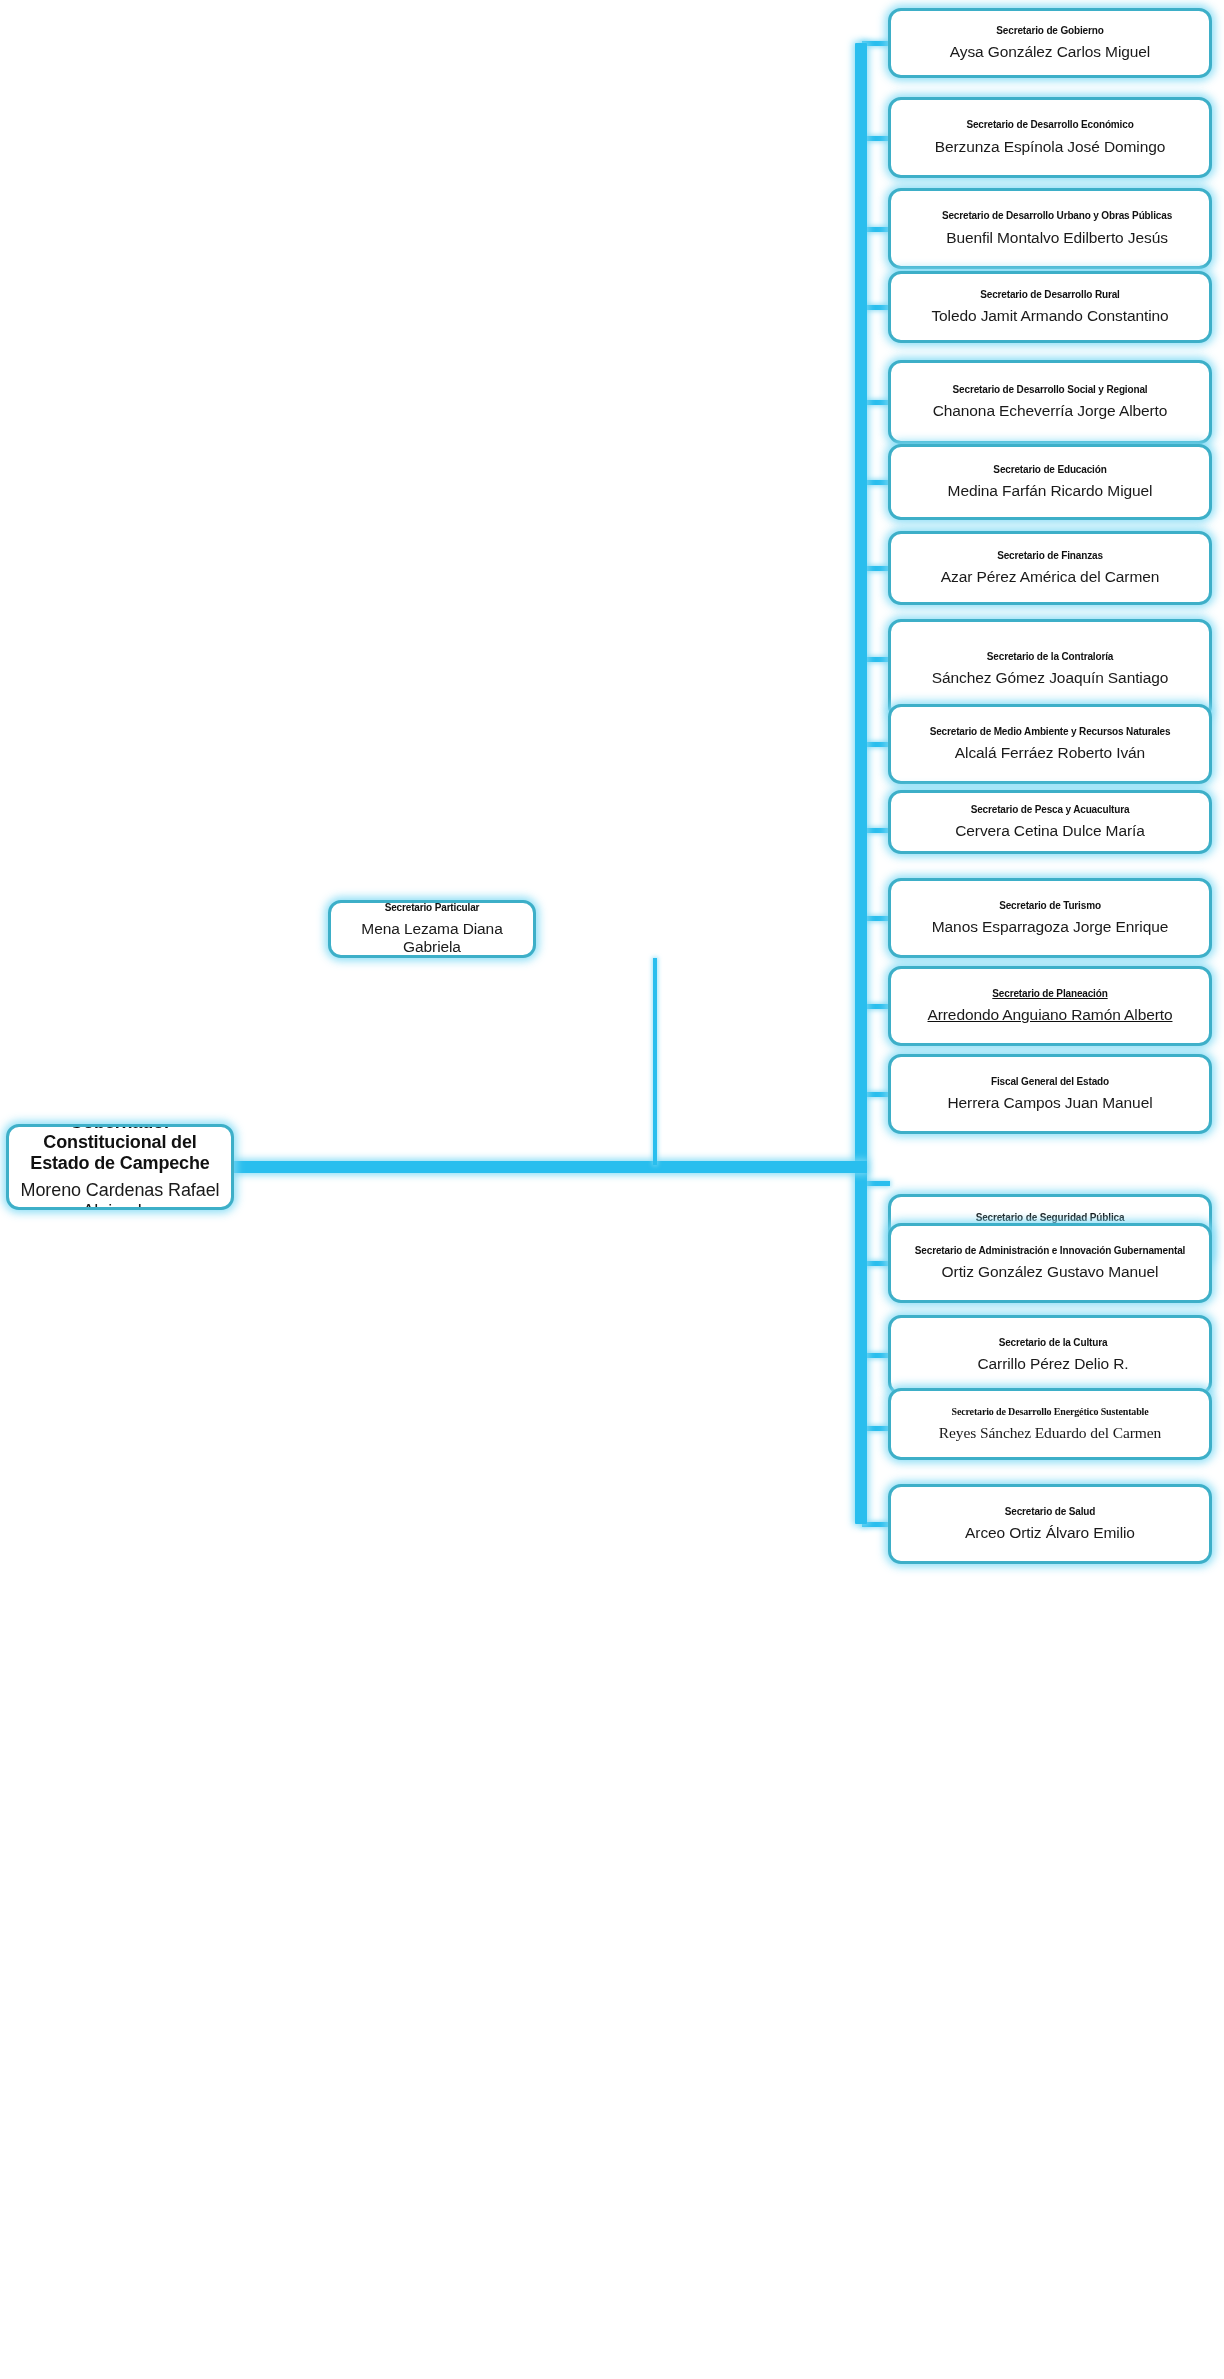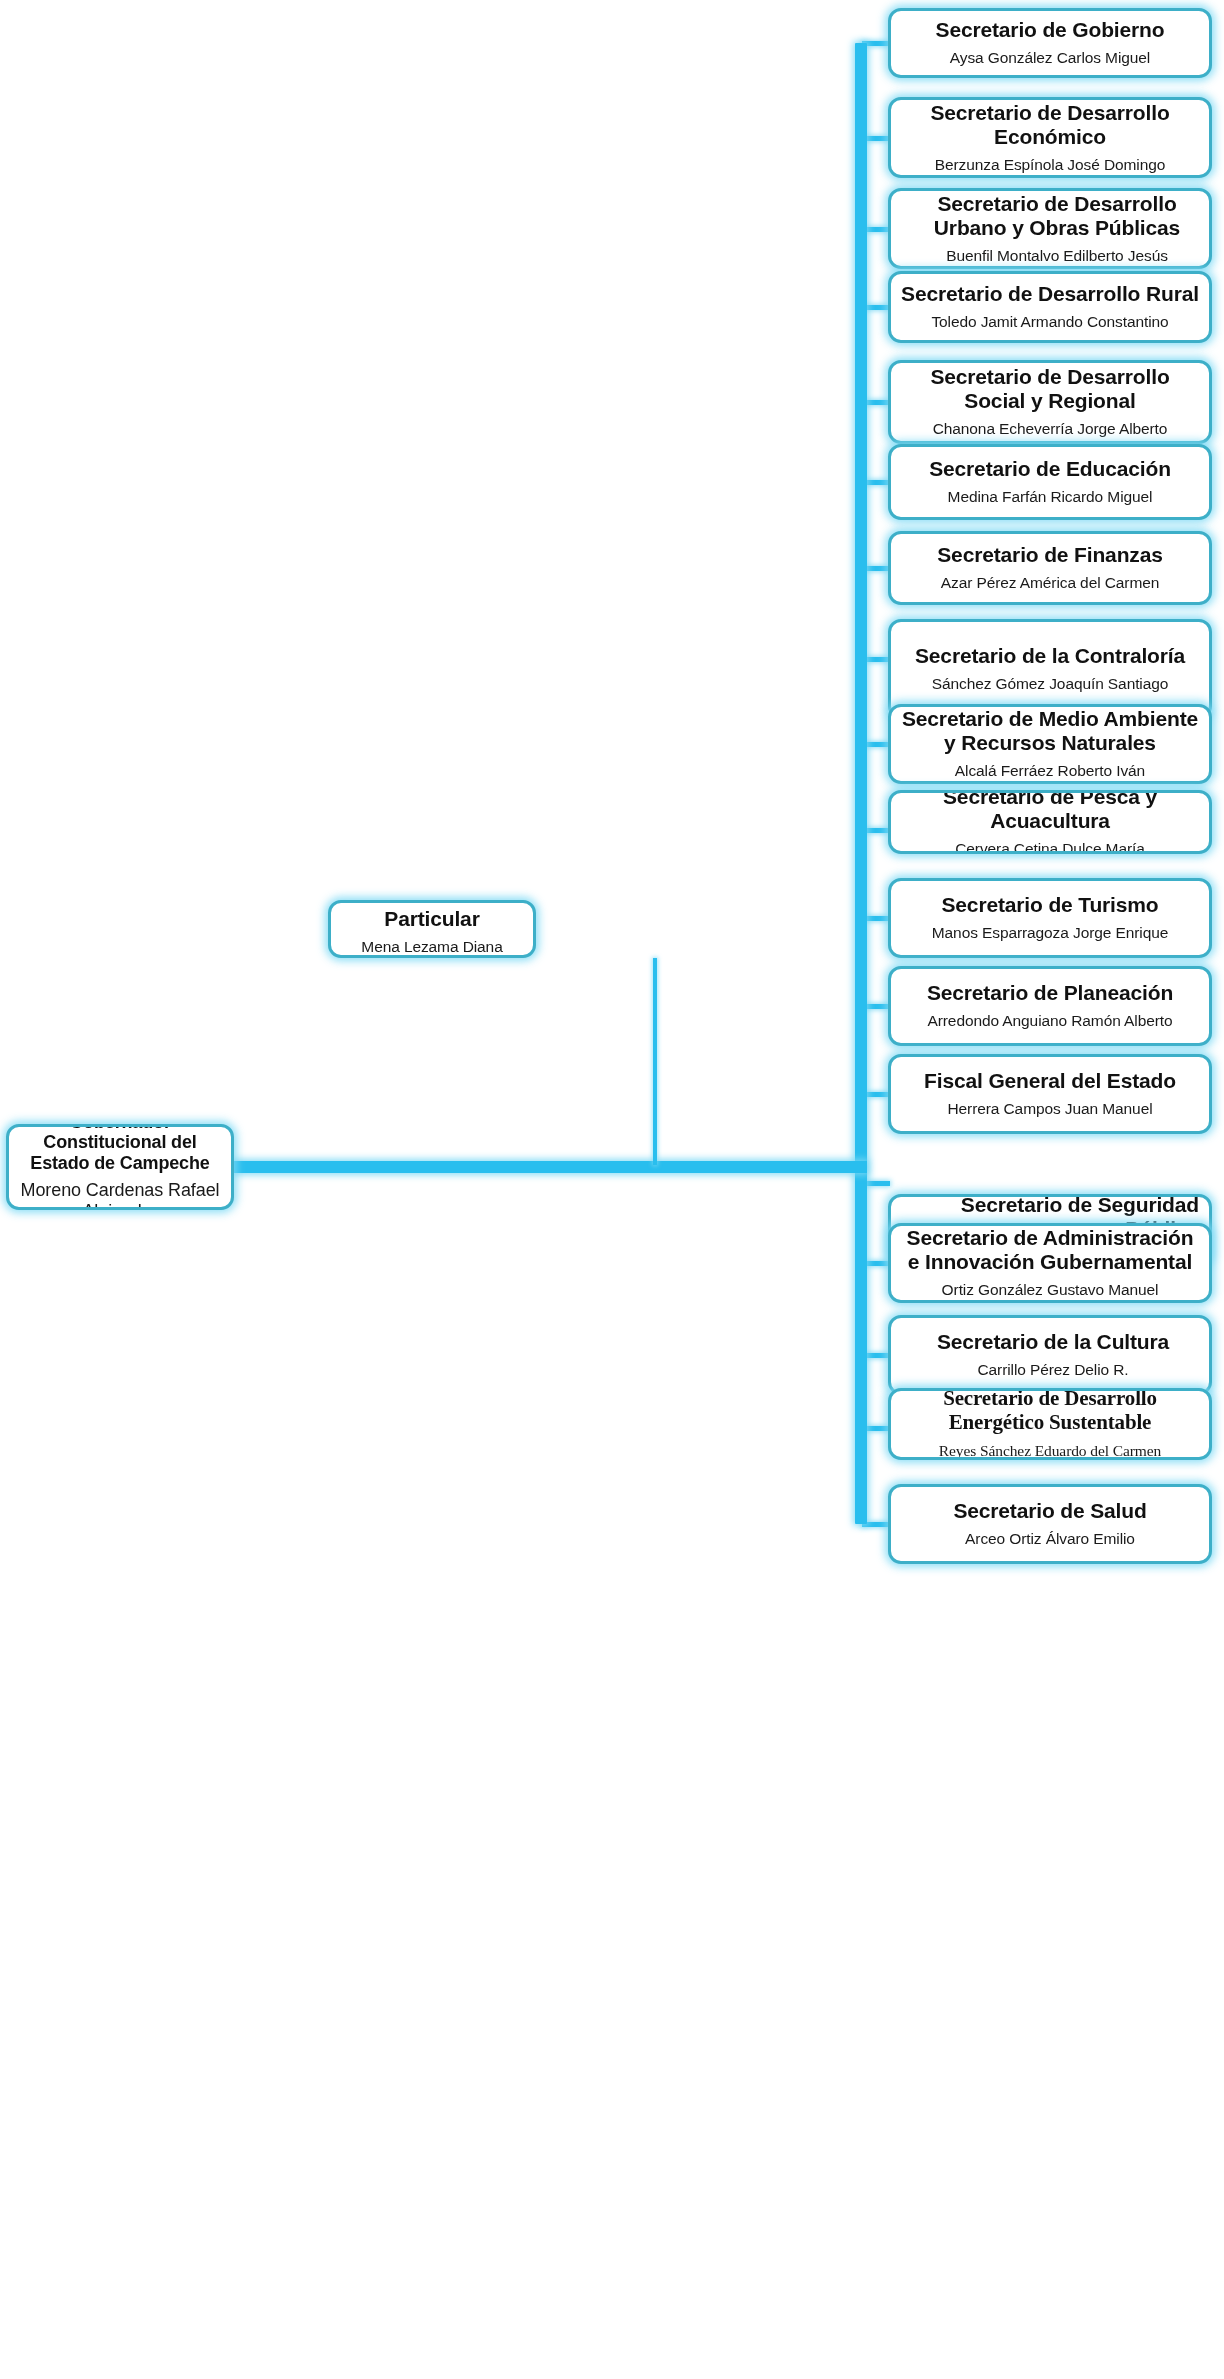--- a/index.html
+++ b/index.html
@@ -60,21 +60,21 @@
     flex-direction:column;
     align-items:center;
     justify-content:center;
     text-align:center;
     padding:6px 10px;
     color:#101010;
     overflow:hidden;
   }
   .node .title{
     font-weight:bold;
-    font-size:21px;
+    font-size:10px;
     line-height:1.14;
     letter-spacing:-0.15px;
     color:#111111;
   }
   .node .person{
     font-weight:normal;
     font-size:15.5px;
     line-height:1.18;
     letter-spacing:-0.1px;
     color:#1a1a1a;
@@ -187,21 +187,21 @@
         <div class="person">Alcalá Ferráez Roberto Iván</div>
       </div>
       <div class="node sec" style="top: 790px; height: 64px;">
         <div class="title">Secretario de Pesca y Acuacultura</div>
         <div class="person">Cervera Cetina Dulce María</div>
       </div>
       <div class="node sec" style="top: 878px; height: 80px;">
         <div class="title">Secretario de Turismo</div>
         <div class="person">Manos Esparragoza Jorge Enrique</div>
       </div>
-      <div class="node sec" style="top: 966px; height: 80px;">
+      <div class="node sec" style="top: 966px; height: 80px; text-decoration: underline;">
         <div class="title">Secretario de Planeación</div>
         <div class="person">Arredondo Anguiano Ramón Alberto</div>
       </div>
       <div class="node sec" style="top: 1054px; height: 80px;">
         <div class="title">Fiscal General del Estado</div>
         <div class="person">Herrera Campos Juan Manuel</div>
       </div>
       <div class="node sec" style="top: 1194px; height: 72px; text-align: right;">
         <div class="title">Secretario de Seguridad Pública</div>
         <div class="person">Argáez Uribe Jorge de Jesús</div>

